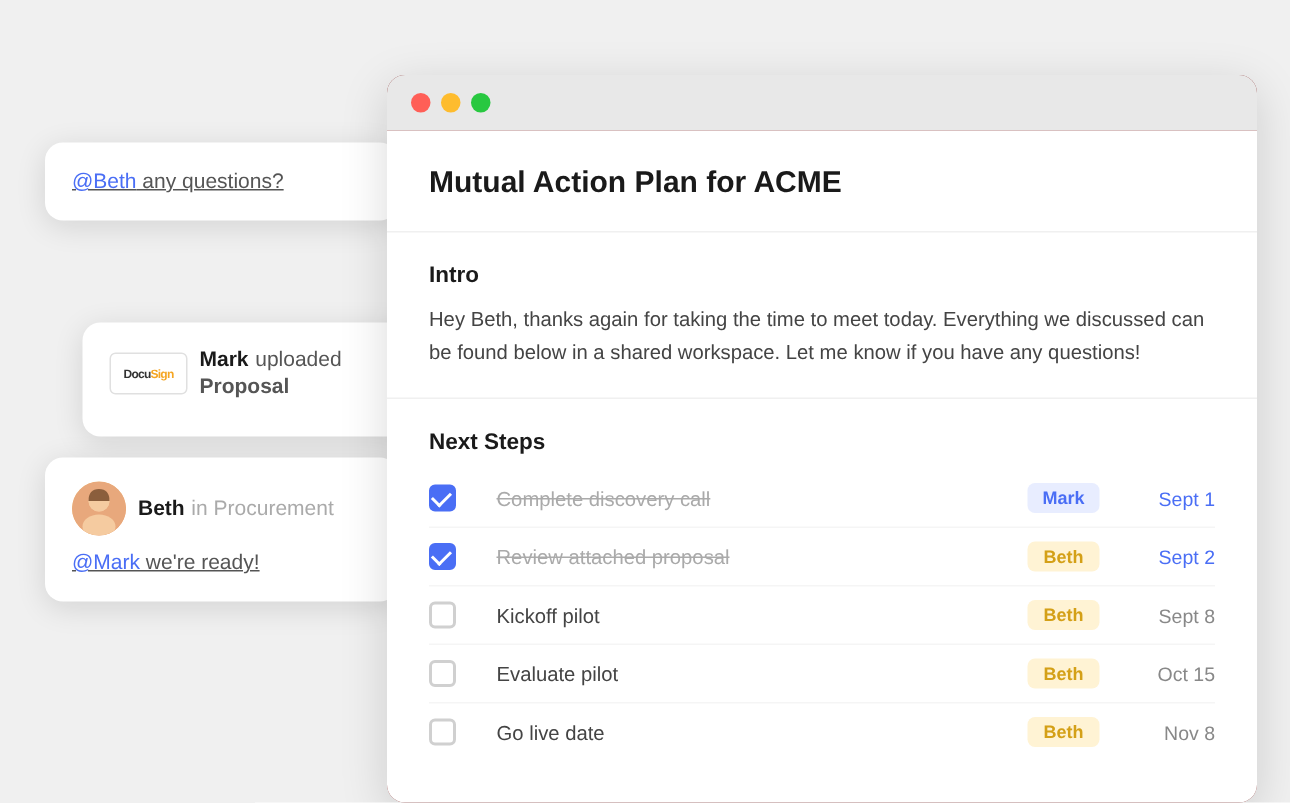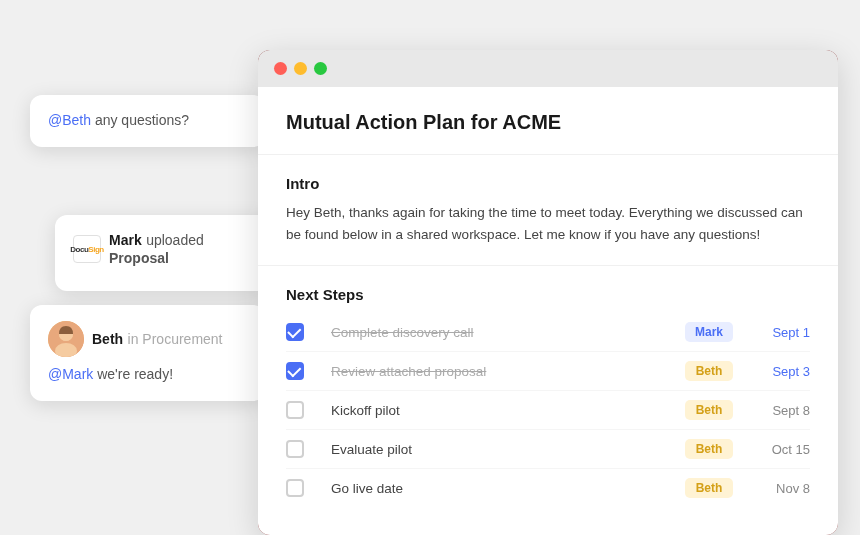--- a/index.html
+++ b/index.html
@@ -79,29 +79,30 @@
     .card-role {
       font-size: 14px;
       font-weight: 400;
       color: #aaa;
     }
 
     .card-message {
       font-size: 14px;
       color: #555;
       line-height: 1.4;
+      text-decoration: underline;
     }
 
     .mention {
       color: #4a6ef5;
       font-weight: 500;
     }
 
     .docusign-logo {
-      width: 28px;
+      width: 52px;
       height: 28px;
       background: #fff;
       border: 1px solid #e0e0e0;
       border-radius: 4px;
       display: flex;
       align-items: center;
       justify-content: center;
       flex-shrink: 0;
     }
 
@@ -321,21 +322,21 @@
           <div class="task-row">
             <div class="checkbox checkbox-checked"></div>
             <span class="task-label task-label-done">Complete discovery call</span>
             <span class="assignee-badge badge-mark">Mark</span>
             <span class="task-date task-date-done">Sept 1</span>
           </div>
           <div class="task-row">
             <div class="checkbox checkbox-checked"></div>
             <span class="task-label task-label-done">Review attached proposal</span>
             <span class="assignee-badge badge-beth">Beth</span>
-            <span class="task-date task-date-done">Sept 3</span>
+            <span class="task-date task-date-done">Sept 2</span>
           </div>
           <div class="task-row">
             <div class="checkbox"></div>
             <span class="task-label">Kickoff pilot</span>
             <span class="assignee-badge badge-beth">Beth</span>
             <span class="task-date">Sept 8</span>
           </div>
           <div class="task-row">
             <div class="checkbox"></div>
             <span class="task-label">Evaluate pilot</span>

